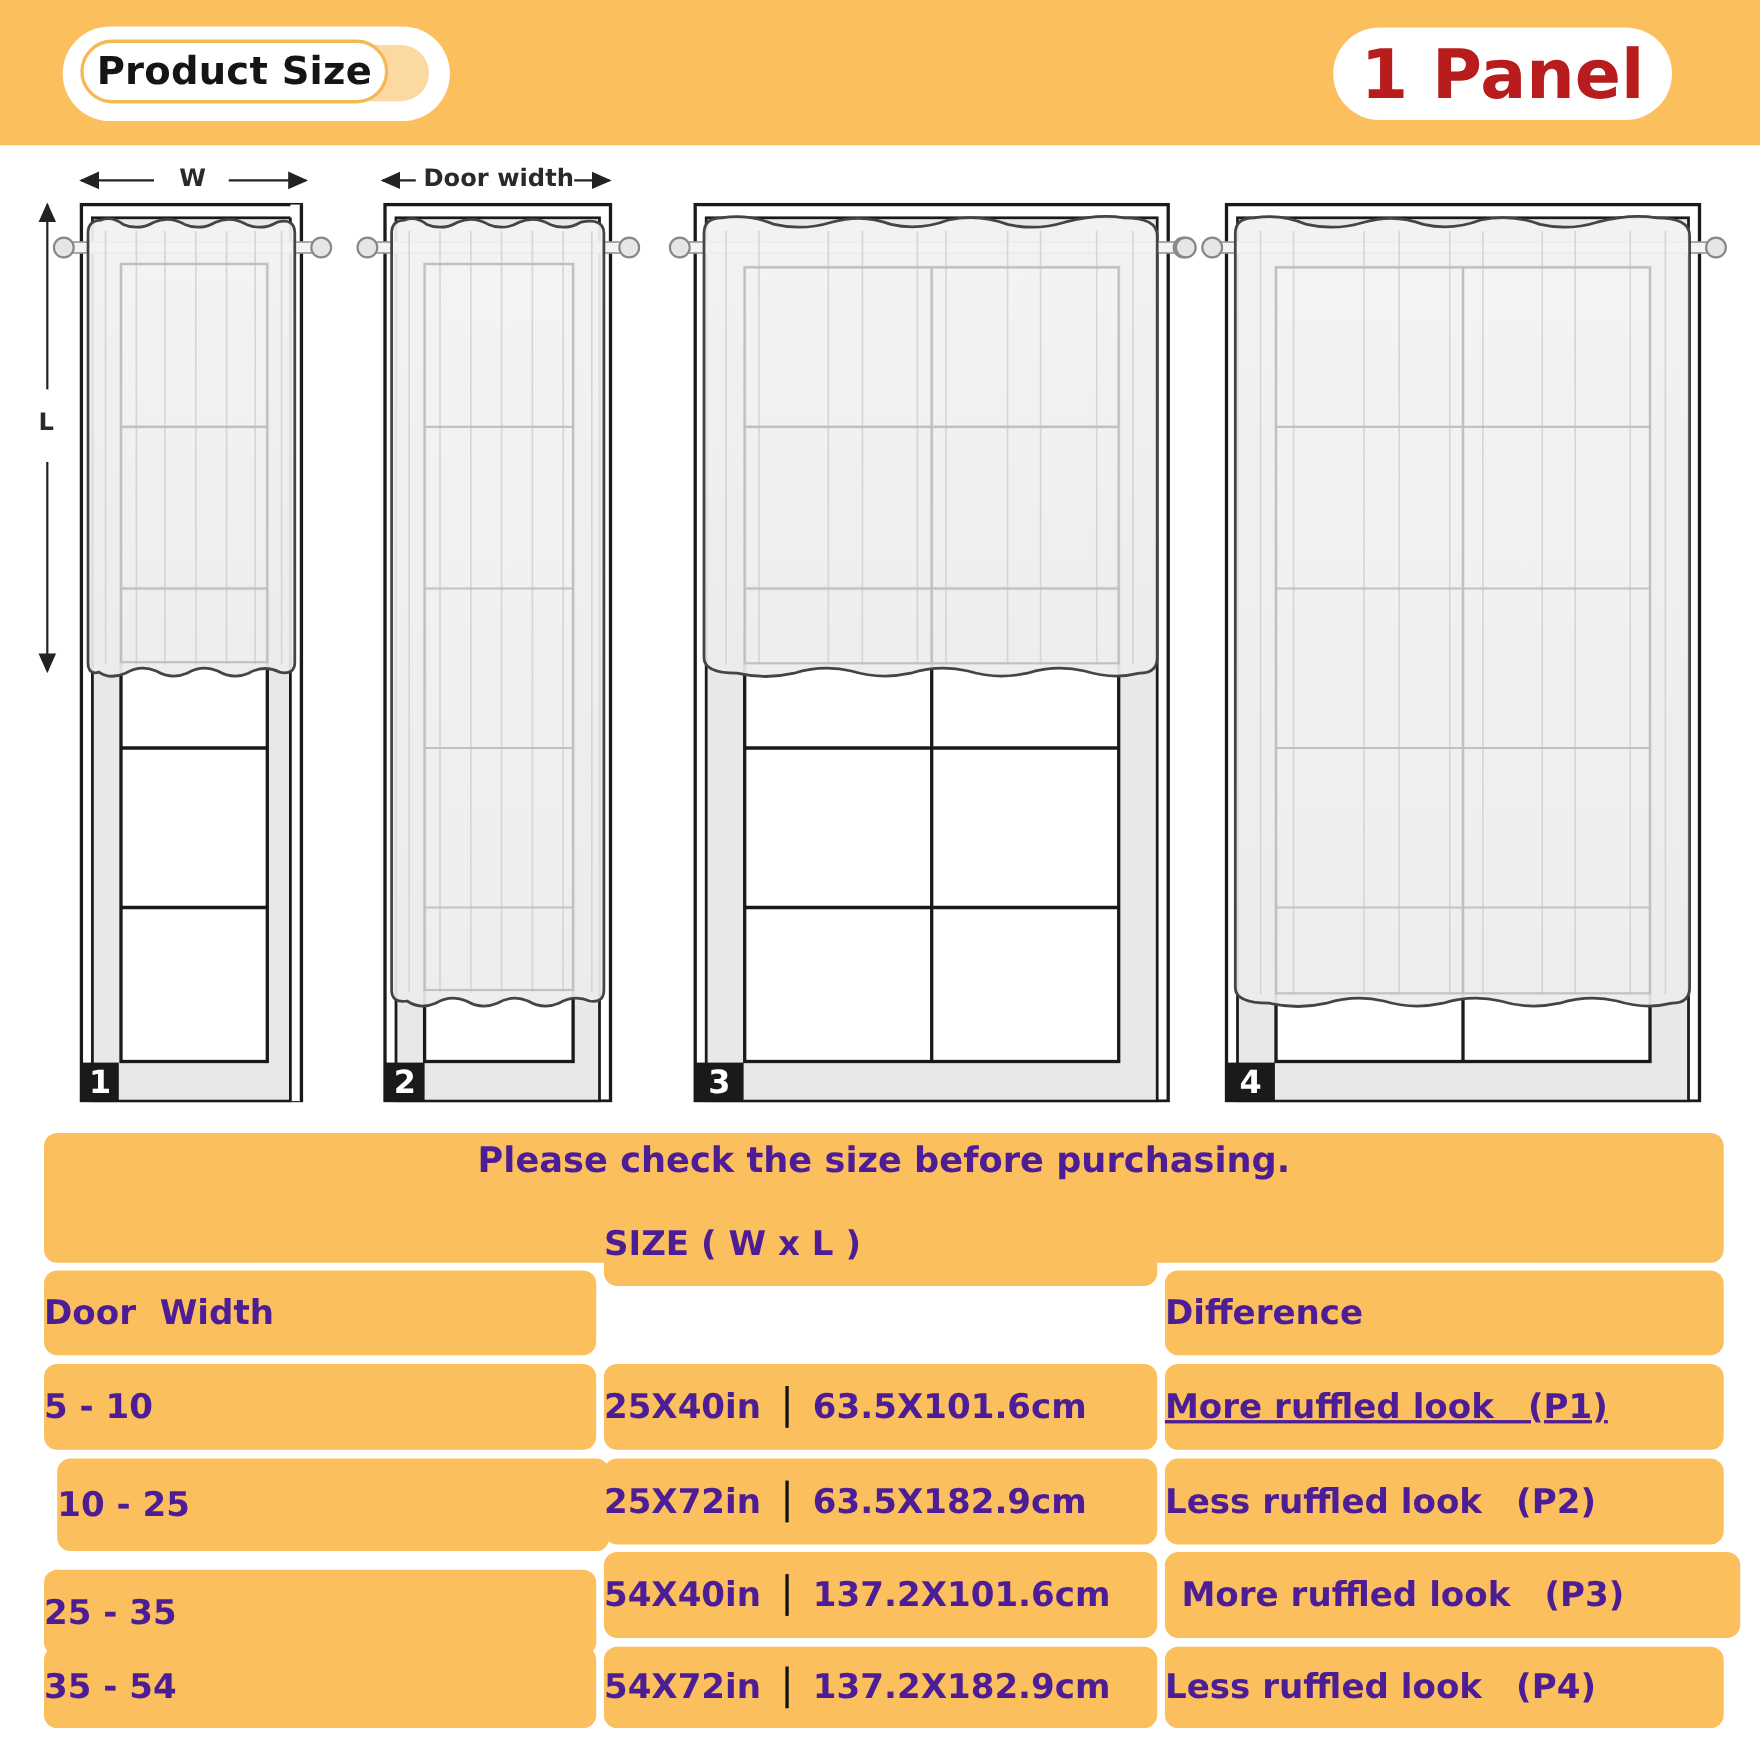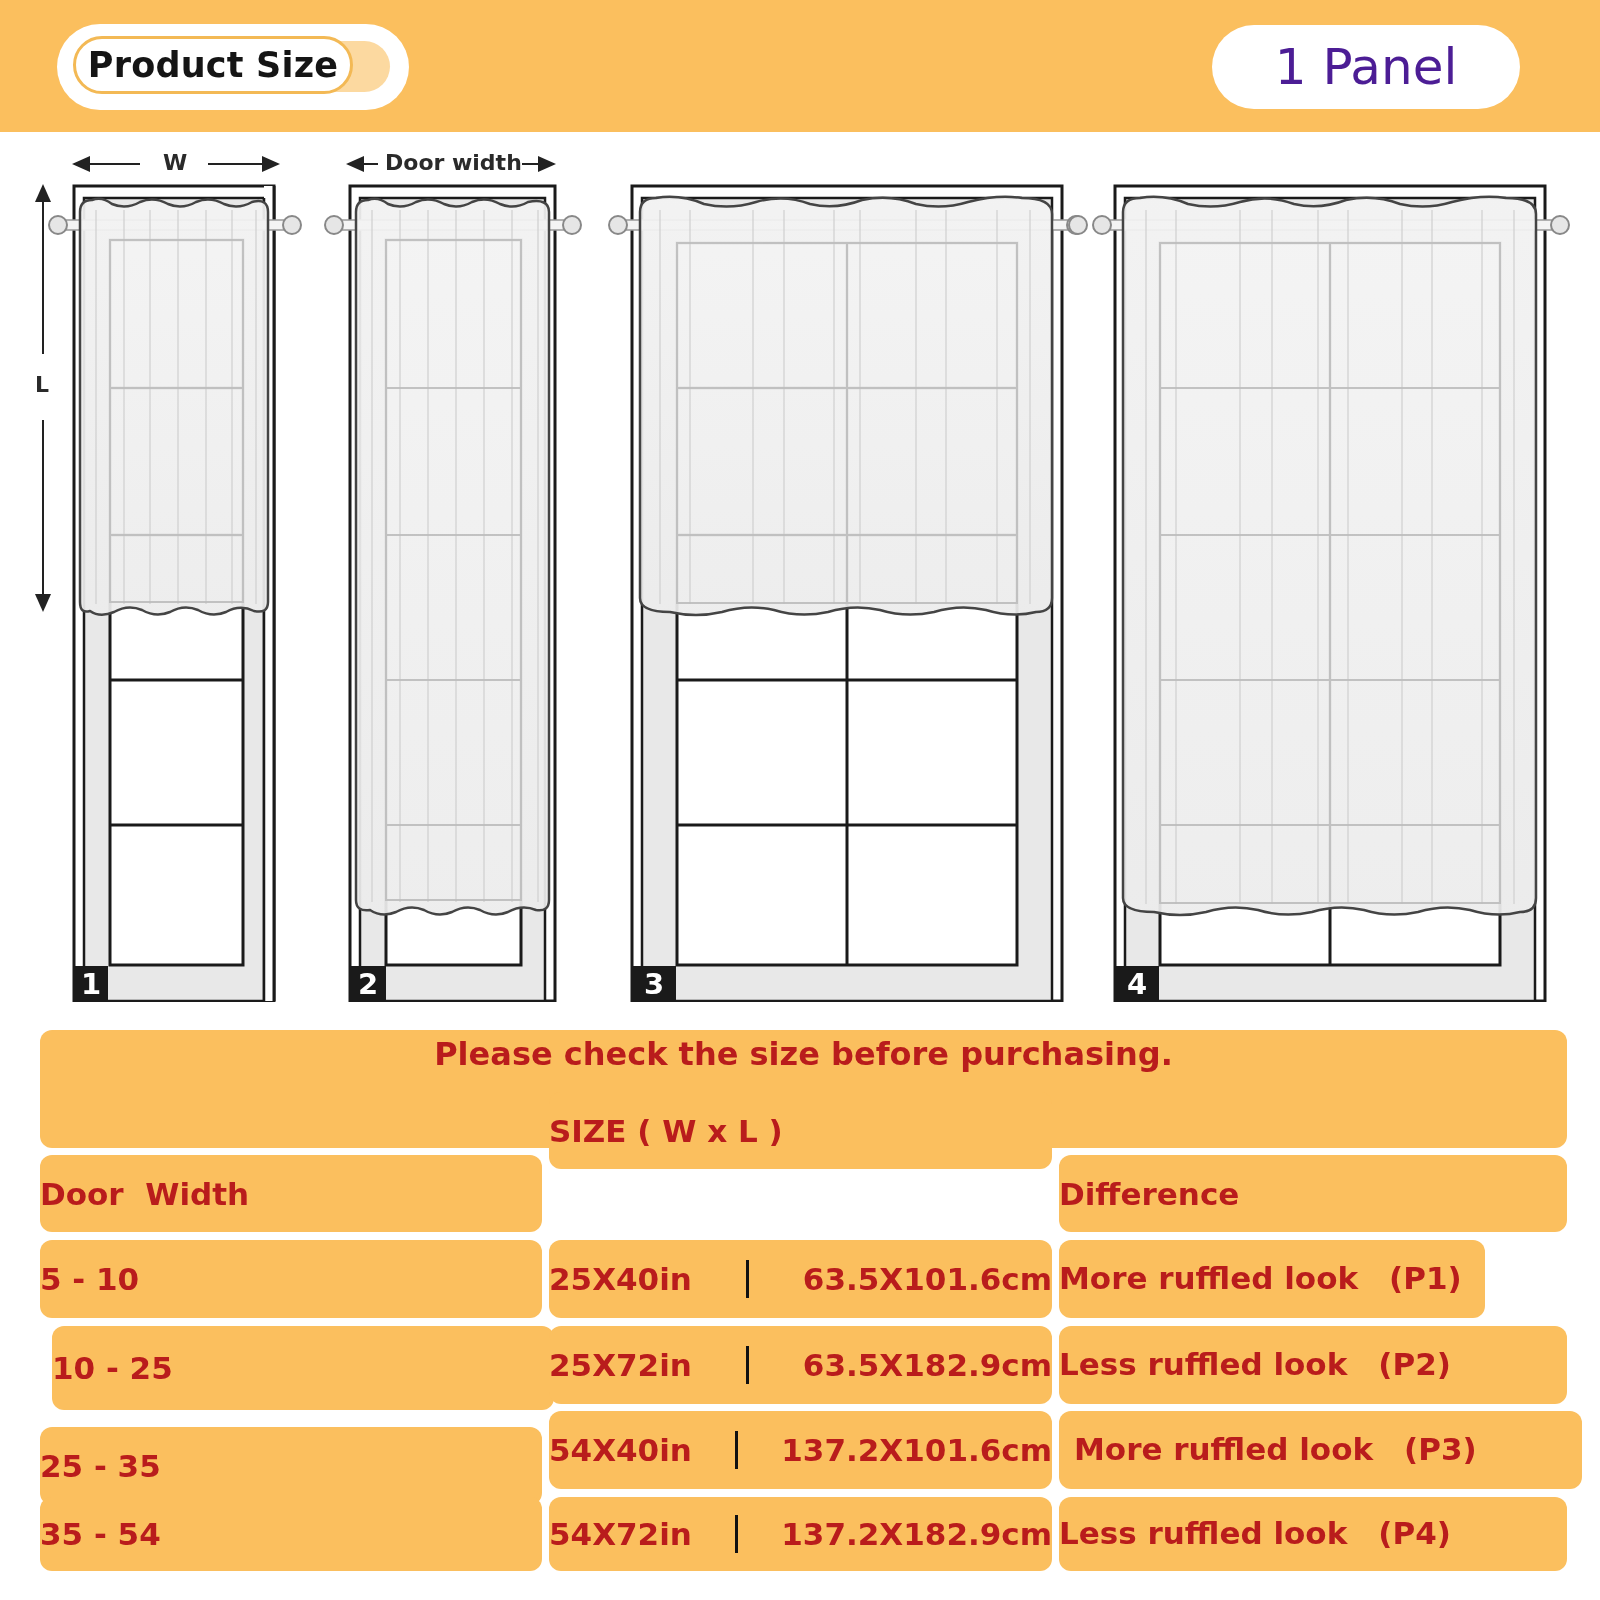--- a/index.html
+++ b/index.html
@@ -6,25 +6,25 @@
   body { width:1600px; height:1600px; background:#ffffff; position:relative; overflow:hidden;
          font-family:"DejaVu Sans", sans-serif; color:#111; }
   .abs { position:absolute; }
   .header-band { left:0; top:0; width:1600px; height:132px; background:#FBBF5E; }
   .pill-outer { left:57px; top:24px; width:352px; height:86px; background:#fff; border-radius:43px; }
   .pill-knob { left:300px; top:41px; width:90px; height:51px; background:#FCD9A0; border-radius:26px; }
   .pill-inner { left:73px; top:36px; width:280px; height:58px; background:#fff; border:3px solid #F3B955;
                 border-radius:32px; box-sizing:border-box; display:flex; align-items:center; justify-content:center;
                 font-weight:bold; font-size:35px; color:#151515; letter-spacing:0.2px;text-align:center; }
   .panel-pill { left:1212px; top:25px; width:308px; height:84px; background:#fff; border-radius:42px;
-                display:flex; align-items:center; justify-content:center; font-weight:normal; font-size:50px; color:#4c1d95; }
+                display:flex; align-items:center; justify-content:center; font-weight:bold; font-size:62px; color:#b91c1c; }
 
   .dim-label { font-weight:bold; font-size:22px; color:#2a2a2a; }
-  .table-cell { position:absolute; background:#FBBF5E; display:flex; align-items:center; justify-content:space-between;
-                font-weight:bold; color:#b91c1c; font-size:31px; white-space:pre;border-radius:12px; }
+  .table-cell { position:absolute; background:#FBBF5E; display:flex; align-items:center; justify-content:flex-start;
+                font-weight:bold; color:#4c1d95; font-size:31px; white-space:pre;border-radius:12px; }
   .notice { flex-direction:column; font-size:32px; line-height:49px; }
   .sep { display:inline-block; width:3px; height:38px; background:#111; margin:0 22px; vertical-align:middle; }
   .size-cell span { vertical-align:middle; }
 </style>
 </head>
 <body>
 
 <div class="abs header-band"></div>
 <div class="abs pill-outer"></div>
 <div class="abs pill-knob"></div>
@@ -202,21 +202,21 @@
   </div>
 
   <div class="table-cell" style="left:40px;top:1155px;width:502px;height:77px;">Door  Width</div>
   <div class="table-cell" style="left:549px;top:1092px;width:503px;height:77px;">SIZE ( W x L )</div>
   <div class="table-cell" style="left:1059px;top:1155px;width:508px;height:77px;">Difference</div>
 
   <div class="table-cell" style="left:40px;top:1240px;width:502px;height:78px;">5 - 10</div>
   <div class="table-cell size-cell" style="left:549px;top:1240px;width:503px;height:78px;">
     <span>25X40in</span><i class="sep"></i><span>63.5X101.6cm</span>
   </div>
-  <div class="table-cell" style="left:1059px;top:1240px;width:426px;height:78px;">More ruffled look　(P1)</div>
+  <div class="table-cell" style="left:1059px;top:1240px;width:508px;height:78px;text-decoration:underline;">More ruffled look　(P1)</div>
 
   <div class="table-cell" style="left:52px;top:1326px;width:502px;height:84px;">10 - 25</div>
   <div class="table-cell size-cell" style="left:549px;top:1326px;width:503px;height:78px;">
     <span>25X72in</span><i class="sep"></i><span>63.5X182.9cm</span>
   </div>
   <div class="table-cell" style="left:1059px;top:1326px;width:508px;height:78px;">Less ruffled look　(P2)</div>
 
   <div class="table-cell" style="left:40px;top:1411px;width:502px;height:78px;margin-top:16px;">25 - 35</div>
   <div class="table-cell size-cell" style="left:549px;top:1411px;width:503px;height:78px;">
     <span>54X40in</span><i class="sep"></i><span>137.2X101.6cm</span>

